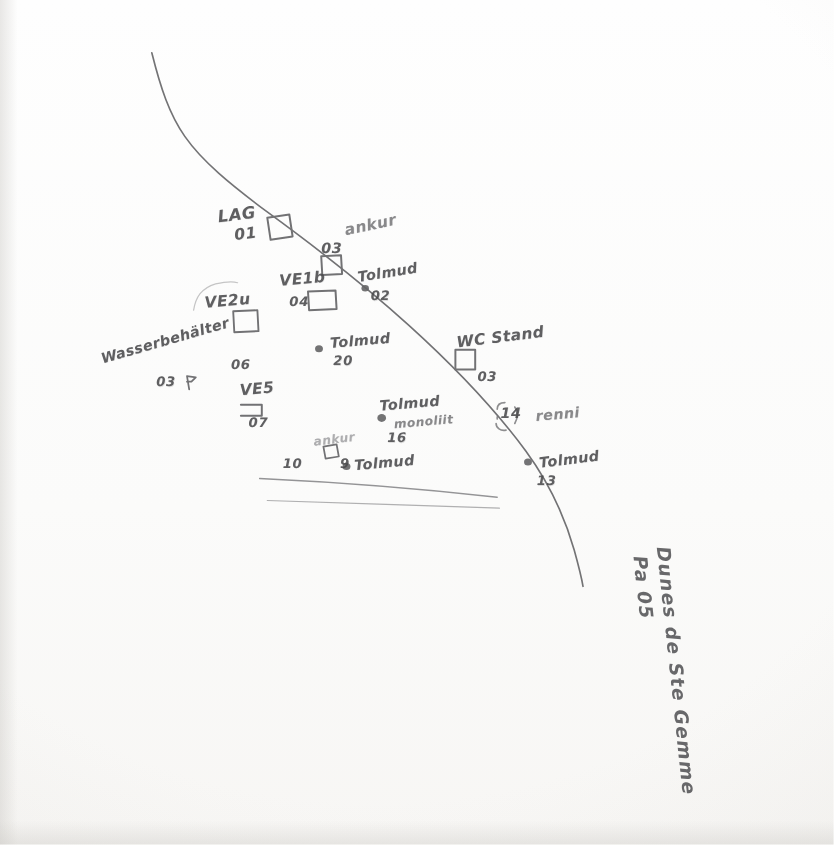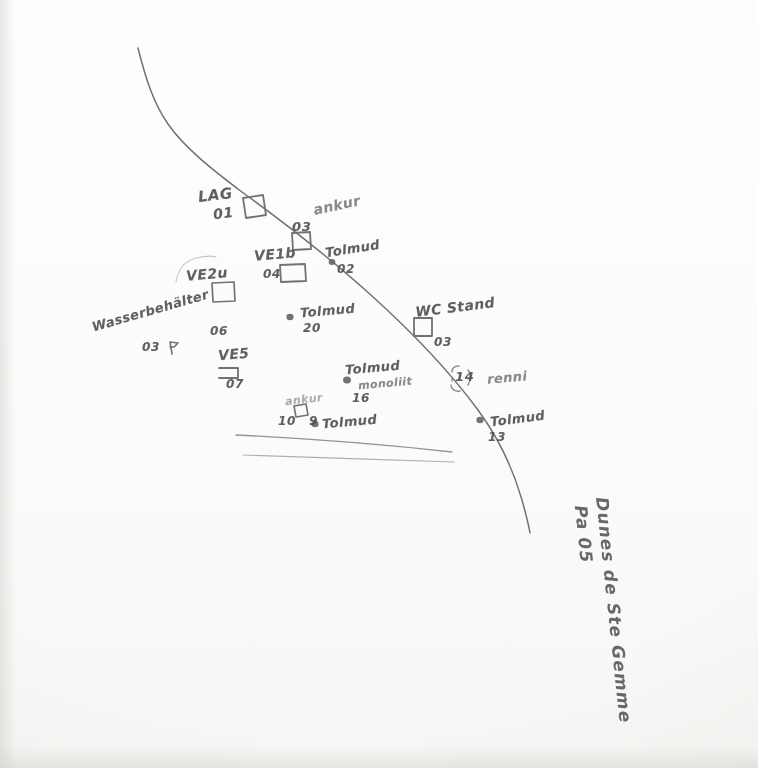--- a/index.html
+++ b/index.html
@@ -184,21 +184,21 @@
   <div class="hand s11 rot-neg5 light" style="left:358px; top:377px;">monoliit</div>
   <div class="hand num s12" style="left:352px; top:391px;">16</div>
 
   <div class="hand num s13" style="left:455px; top:369px;font-style:italic;">14</div>
   <div class="hand s13 rot-neg5 light" style="left:487px; top:370px;">renni</div>
 
   <div class="hand s13 rot-neg7" style="left:490px; top:411px;">Tolmud</div>
   <div class="hand num s12" style="left:488px; top:430px;text-align:right;">13</div>
 
   <div class="hand s11 rot-neg7 faint" style="left:285px; top:393px;">ankur</div>
-  <div class="hand num s12" style="left:278px; top:414px;text-align:center;">10</div>
+  <div class="hand num s12" style="left:257px; top:414px;text-align:center;">10</div>
 
   <div class="hand s13 rot-neg5" style="left:322px; top:414px;">Tolmud</div>
   <div class="hand num s12" style="left:309px; top:414px;">9</div>
 
   <div id="corner-note">
     <span>Dunes de Ste Gemme</span>
     <span class="line2">Pa 05</span>
   </div>
 
 </div>

